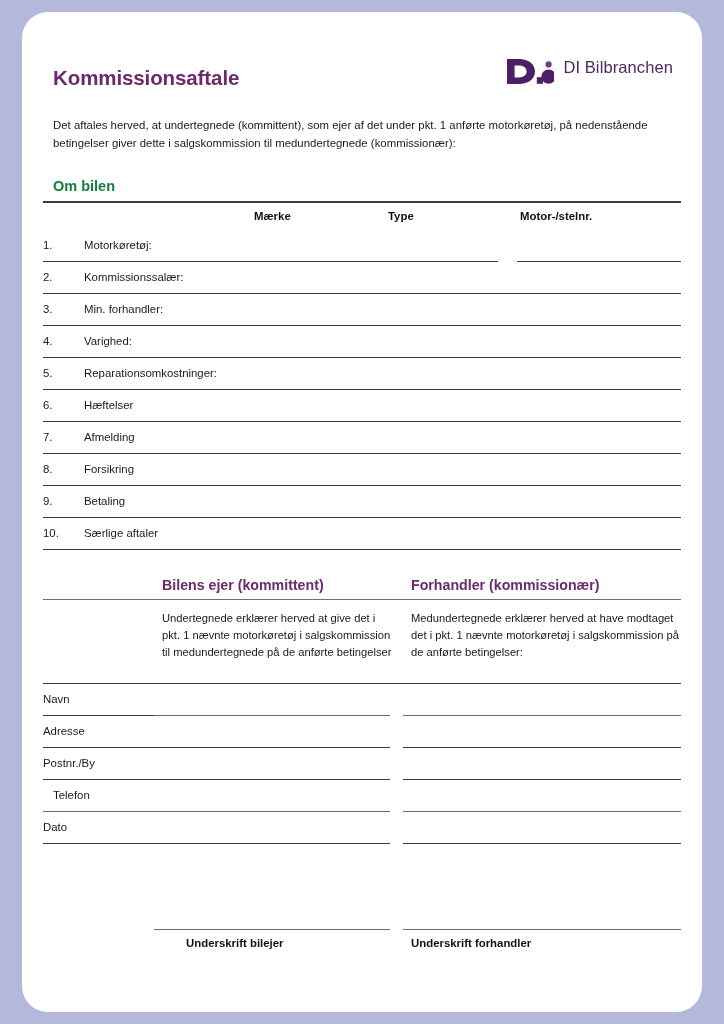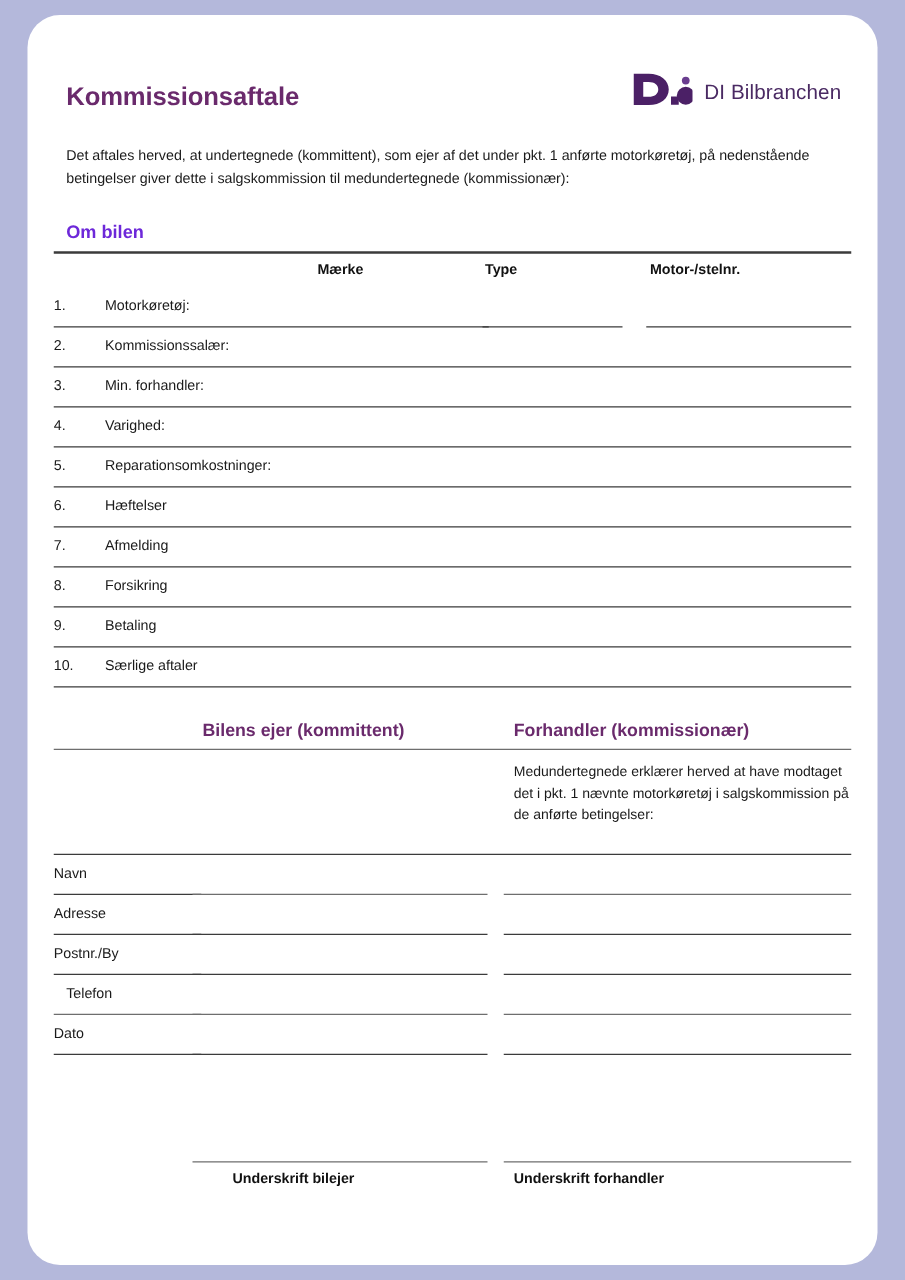--- a/index.html
+++ b/index.html
@@ -59,21 +59,20 @@
     font-weight: bold;
     color: #6a2a6c;
     letter-spacing: -0.1px;
   }
 
   .brand-logo {
     position: absolute;
     right: 0;
     top: 6px;
     display: flex;
-    align-items: center;
     gap: 9px;
   }
 
   .brand-mark {
     display: block;
   }
 
   .brand-name {
     font-size: 16.5px;
     font-weight: normal;
@@ -91,21 +90,21 @@
     font-size: 11.4px;
     line-height: 1.58;
     color: #1a1a1a;
   }
 
   
   .section-heading {
     position: absolute;
     font-size: 14.5px;
     font-weight: bold;
-    color: #6d28d9;
+    color: #15803d;
   }
 
   #om-bilen-heading { left: 31px; top: 166px; }
 
   
   .rule {
     position: absolute;
     background: #3b3b3b;
   }
 
@@ -234,20 +233,21 @@
 
       <div class="vt-num" style="left:21px; top:515px;">10.</div>
       <div class="vt-label" style="left:62px; top:515px;">Særlige aftaler</div>
       <div class="rule" style="left:21px; top:537px; width:638px; height:1.3px;"></div>
 
       <div class="party-heading" style="left:140px; top:565px;">Bilens ejer (kommittent)</div>
       <div class="party-heading" style="left:389px; top:565px;text-align:right;">Forhandler (kommissionær)</div>
 
       <div class="rule rule-light" style="left:21px; top:587px; width:638px; height:1.3px;"></div>
 
+      <div class="party-text" style="left:140px; top:598px; width:230px;">Undertegnede erklærer herved at give det i pkt. 1 nævnte motorkøretøj i salgskommission til medundertegnede på de anførte betingelser</div>
       <div class="party-text" style="left:389px; top:598px; width:270px;">Medundertegnede erklærer herved at have modtaget det i pkt. 1 nævnte motorkøretøj i salgskommission på de anførte betingelser:</div>
 
       <div class="rule" style="left:21px; top:671px; width:638px; height:1.4px;"></div>
 
       <div class="field-label" style="left:21px; top:681px;">Navn</div>
       <div class="rule" style="left:21px; top:703px; width:118px; height:1.3px;"></div>
       <div class="rule rule-light" style="left:132px; top:703px; width:236px; height:1.3px;"></div>
       <div class="rule rule-light" style="left:381px; top:703px; width:278px; height:1.3px;"></div>
 
       <div class="field-label" style="left:21px; top:713px;">Adresse</div>

